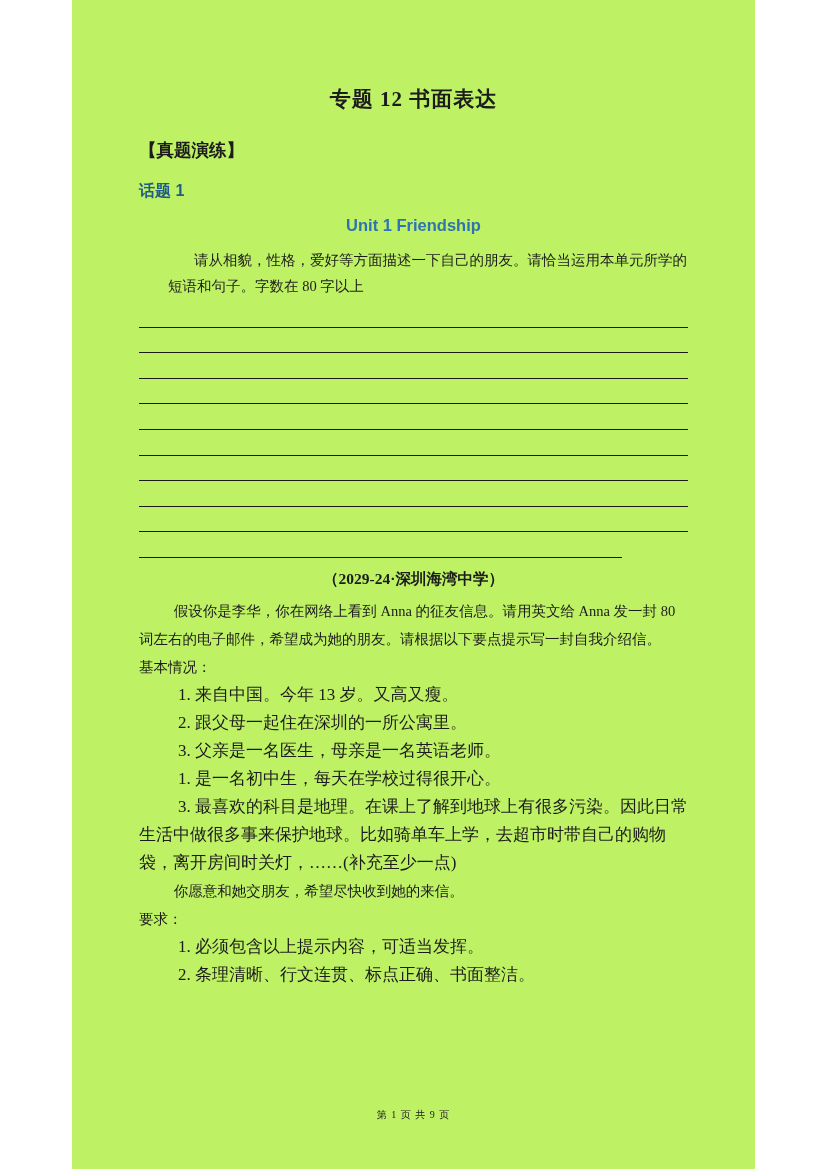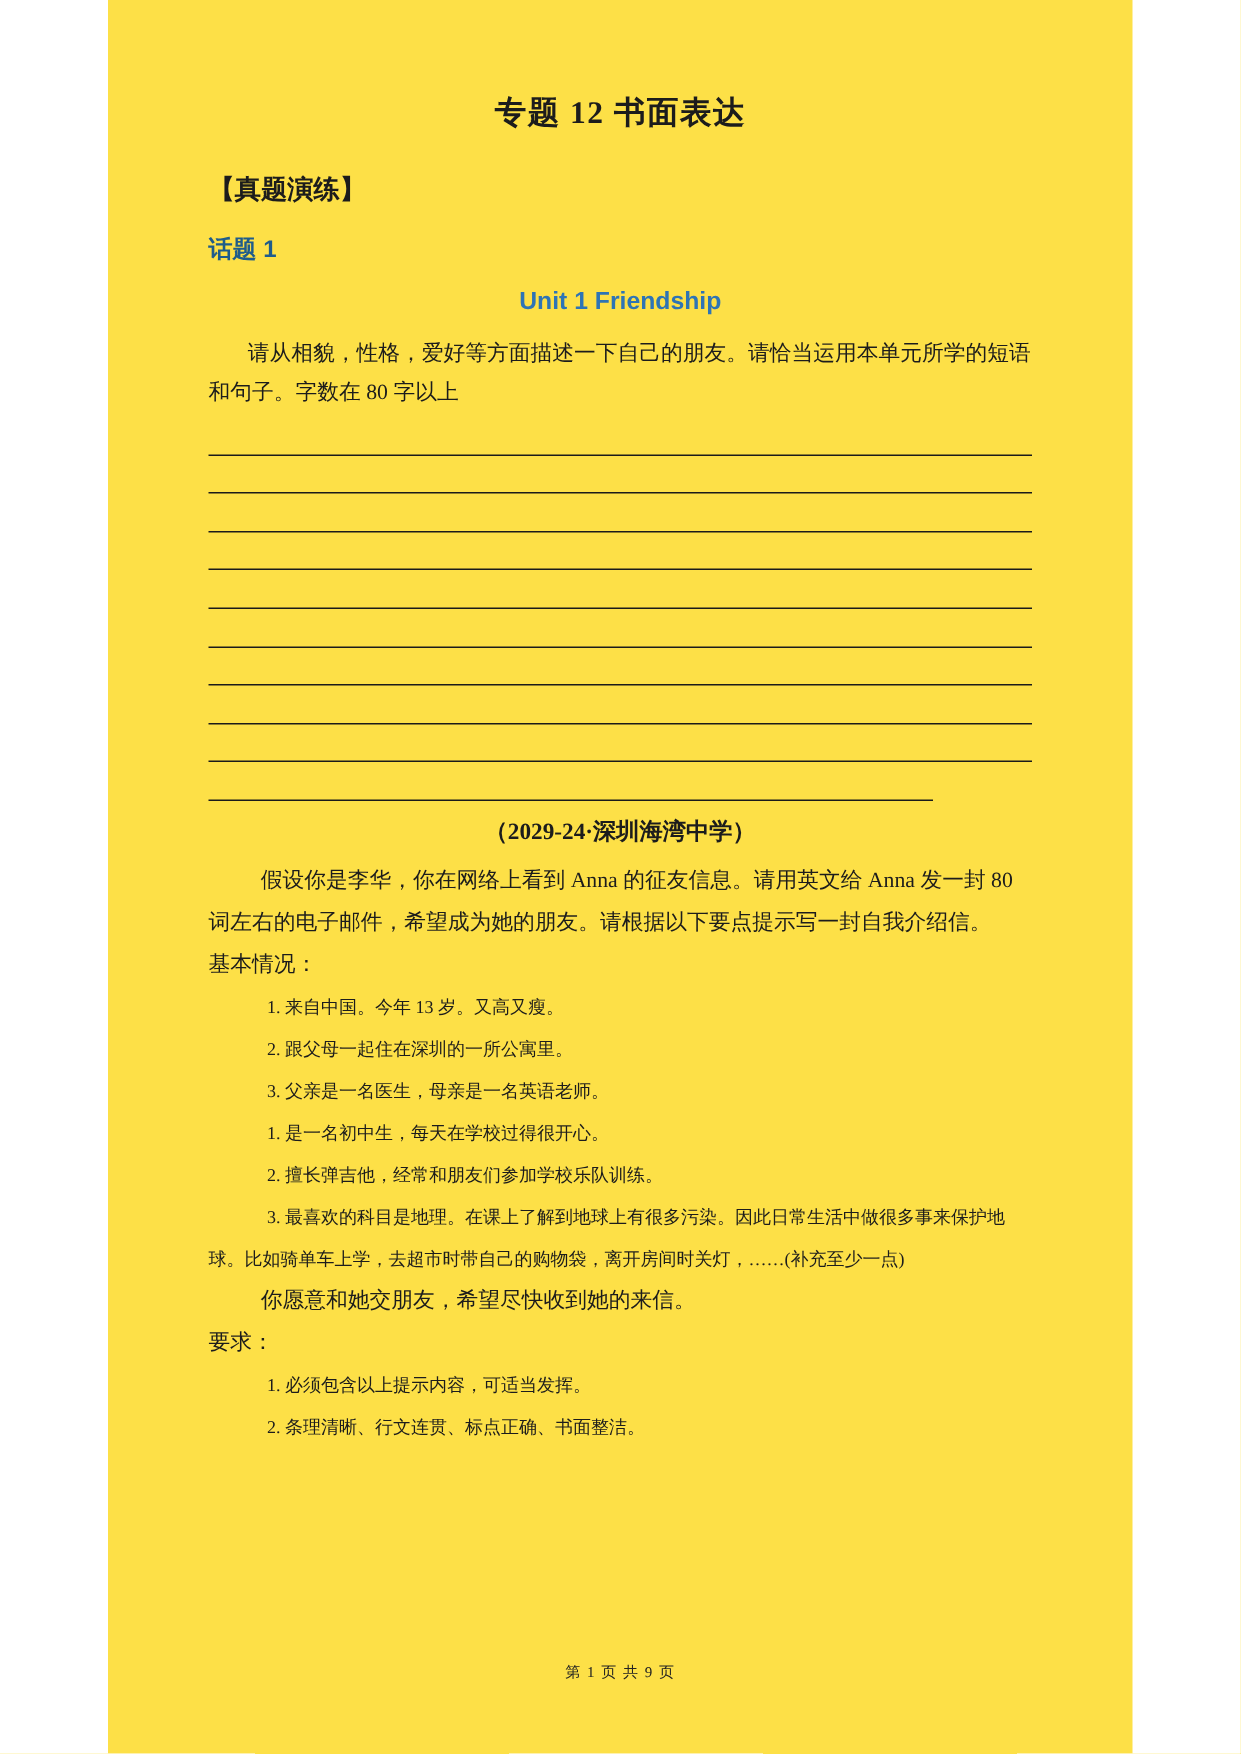--- a/index.html
+++ b/index.html
@@ -1,23 +1,23 @@
 <!DOCTYPE html>
 <html><head>
 <meta charset="utf-8">
 <style>
   html, body { margin: 0; padding: 0; background: #ffffff; }
   .page {
     position: relative;
     width: 683px;
     height: 1169px;
     margin: 0 auto;
-    background: #fde047;
+    background: #bef264;
     box-sizing: border-box;
-    padding: 62px 67px 0 67px;
+    padding: 86px 67px 0 67px;
     font-family: "Liberation Serif", serif;
     color: #1c1c1c;
     overflow: hidden;
   }
   .doc-title {
     margin: 0;
     text-align: center;
     font-size: 21px;
     font-weight: bold;
     letter-spacing: 1px;
@@ -43,21 +43,21 @@
     font-size: 16.5px;
     font-weight: bold;
     line-height: 21px;
   }
   .para {
     margin: 0;
     font-size: 14.5px;
     line-height: 26px;
   }
   .para.mt { margin-top: 11px; }
-  .indent1 { text-indent: 1.8em; }
+  .indent1 { text-indent: 1.8em; margin-left: 29px; }
   .indent2 { text-indent: 2.4em; }
   .essay-title {
     margin-top: 5px;
     text-align: center;
     font-size: 14.5px;
     line-height: 24px;
   }
   .writing-lines { margin-top: 3px; }
   .w-line {
     height: 24.6px;
@@ -73,21 +73,21 @@
   }
   .body-block { margin-top: 7px; }
   .body-block .para { line-height: 28px; }
   .label {
     margin: 0;
     font-size: 14.5px;
     line-height: 28px;
   }
   .list-item {
     margin: 0;
-    font-size: 12px;
+    font-size: 17px;
     line-height: 28px;
     text-indent: 39px;
     font-family: Liberation Serif, serif;
   }
   .footer {
     position: absolute;
     left: 0;
     bottom: 47px;
     width: 100%;
     text-align: center;
@@ -132,21 +132,20 @@
 
     <div class="label">基本情况：</div>
     <div>
         <p class="list-item">1. 来自中国。今年 13 岁。又高又瘦。</p>
         <p class="list-item">2. 跟父母一起住在深圳的一所公寓里。</p>
         <p class="list-item">3. 父亲是一名医生，母亲是一名英语老师。</p>
       </div>
 
     <div>
         <p class="list-item">1. 是一名初中生，每天在学校过得很开心。</p>
-        <p class="list-item">2. 擅长弹吉他，经常和朋友们参加学校乐队训练。</p>
         <p class="list-item">3. 最喜欢的科目是地理。在课上了解到地球上有很多污染。因此日常生活中做很多事来保护地球。比如骑单车上学，去超市时带自己的购物袋，离开房间时关灯，……(补充至少一点)</p>
       </div>
 
     <p class="para indent2">你愿意和她交朋友，希望尽快收到她的来信。</p>
 
     <div class="label">要求：</div>
     <div>
         <p class="list-item">1. 必须包含以上提示内容，可适当发挥。</p>
         <p class="list-item">2. 条理清晰、行文连贯、标点正确、书面整洁。</p>
       </div>

